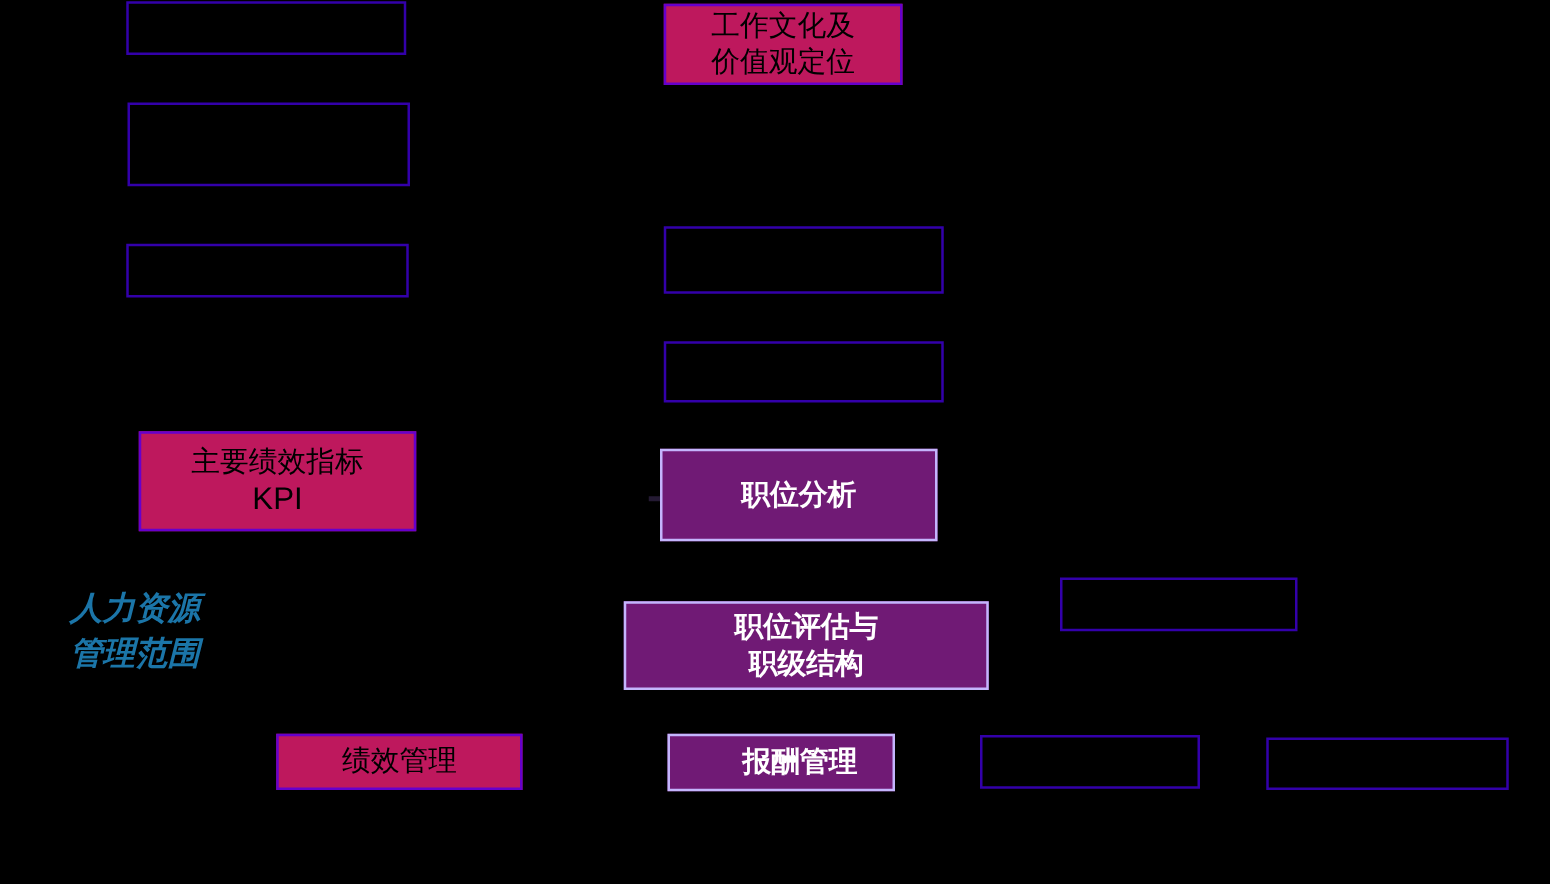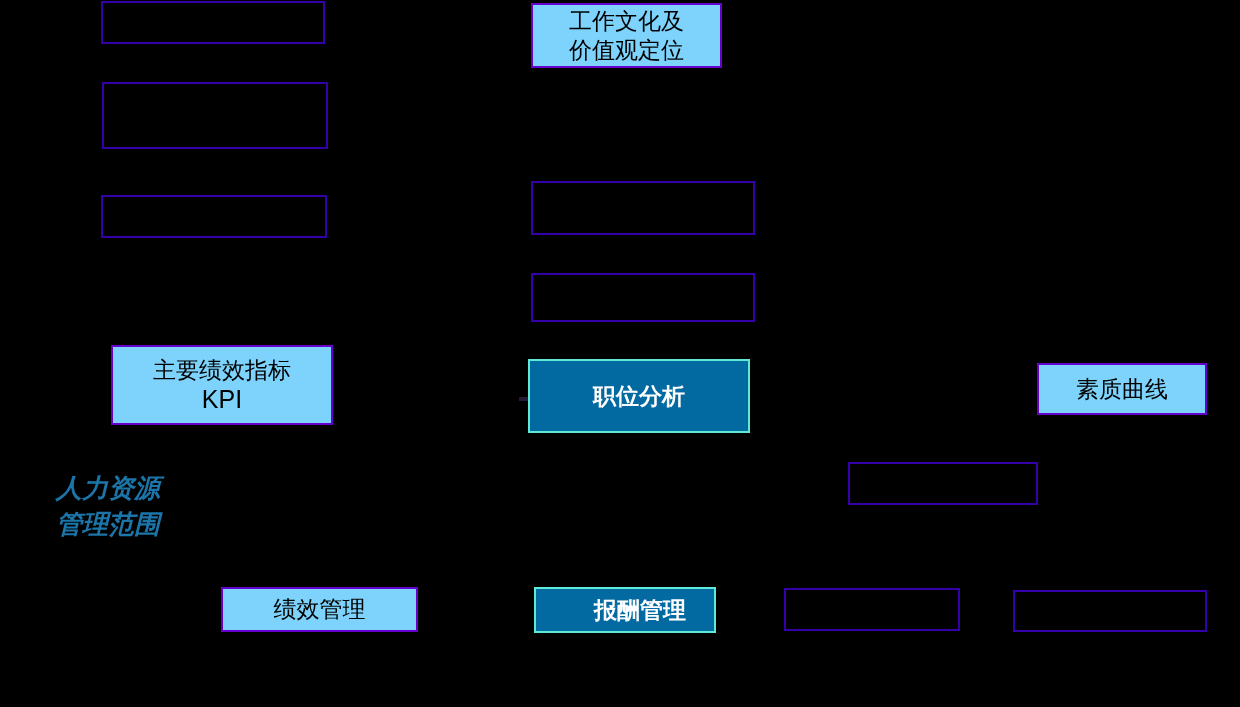--- a/index.html
+++ b/index.html
@@ -26,46 +26,46 @@
     white-space: pre-line;
   }
   
   .empty {
     border: 2px solid #3300AA;
     background: transparent;
   }
   
   .pink {
     border: 2px solid #6600CC;
-    background: #7dd3fc;
+    background: #be185d;
     color: #000000;
     font-size: 23px;
   }
   
   .purple {
-    border: 2px solid #5eead4;
-    background: #0369a1;
+    border: 2px solid #c4b5fd;
+    background: #701a75;
     color: #FFFFFF;
     font-size: 23px;
     font-weight: bold;
   }
   .kpi-line {
     display: block;
     font-family: "Liberation Sans", sans-serif;
     font-size: 25px;
   }
   .side-label {
     position: absolute;
     color: #1B75A8;
     font-style: italic;
     font-weight: bold;
     font-size: 26px;
     line-height: 1.4;
     white-space: pre-line;
-    font-family: Liberation Sans, sans-serif;
+    font-family: Liberation Mono, monospace;
   }
   .connector {
     position: absolute;
     background: #1a1a1a;
   }
 </style>
 </head>
 <body>
 
 <div id="canvas">
@@ -85,24 +85,25 @@
 
   <div class="node pink" style="left:111px; top:345px; width:222px; height:80px; flex-direction:column; justify-content:center;">
     <span>主要绩效指标</span>
     <span class="kpi-line">KPI</span>
   </div>
 
   <div class="connector" style="left:519px; top:397px; width:12px; height:4px; background:#241a33;"></div>
 
   <div class="node purple" style="left:528px; top:359px; width:222px; height:74px;">职位分析</div>
 
-  <div class="node pink" style="left:1037px; top:363px; width:170px; height:52px;">素质曲线</div>
 
   <div class="node empty" style="left:848px; top:462px; width:190px; height:43px;"></div>
 
+  <div class="node purple" style="left:499px; top:481px; width:292px; height:71px;">职位评估与
+职级结构</div>
 
   <div class="node pink" style="left:221px; top:587px; width:197px; height:45px;">绩效管理</div>
 
   <div class="node purple" style="left:534px; top:587px; width:182px; height:46px;padding-left:30px;">报酬管理</div>
 
   <div class="node empty" style="left:784px; top:588px; width:176px; height:43px;"></div>
 
   <div class="node empty" style="left:1013px; top:590px; width:194px; height:42px;"></div>
 
   <div class="side-label" style="left:56px; top:470px;">人力资源

